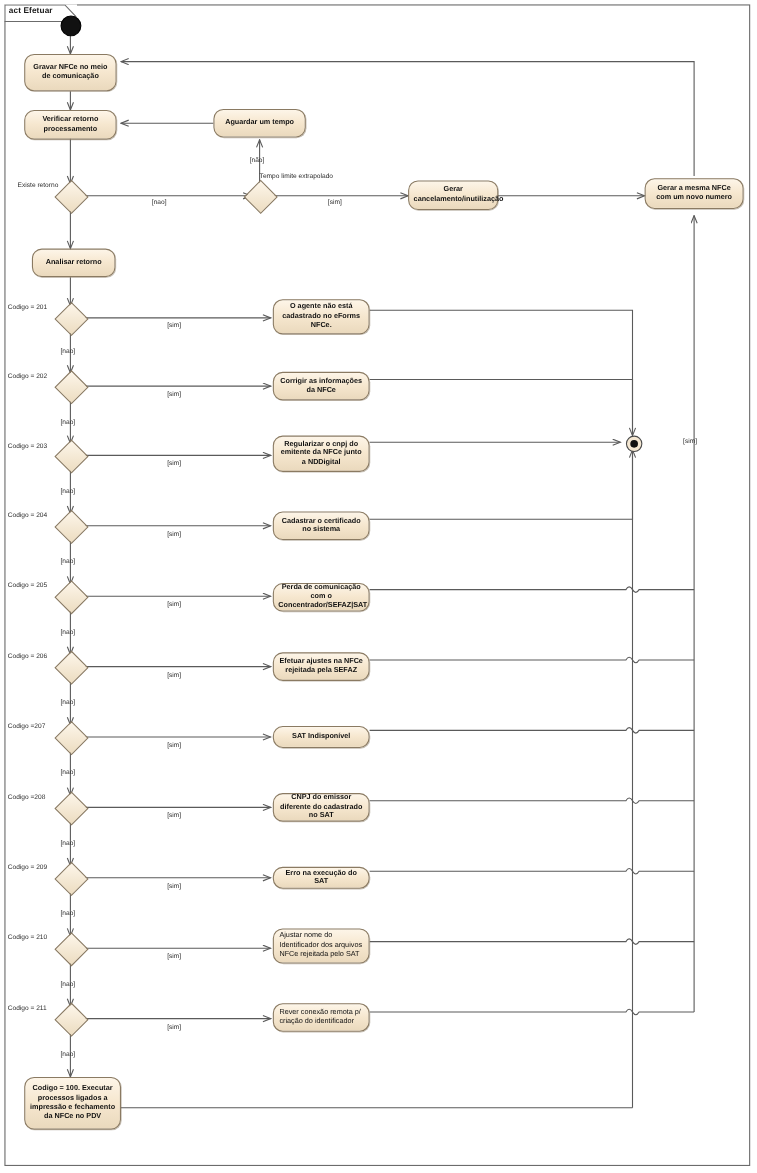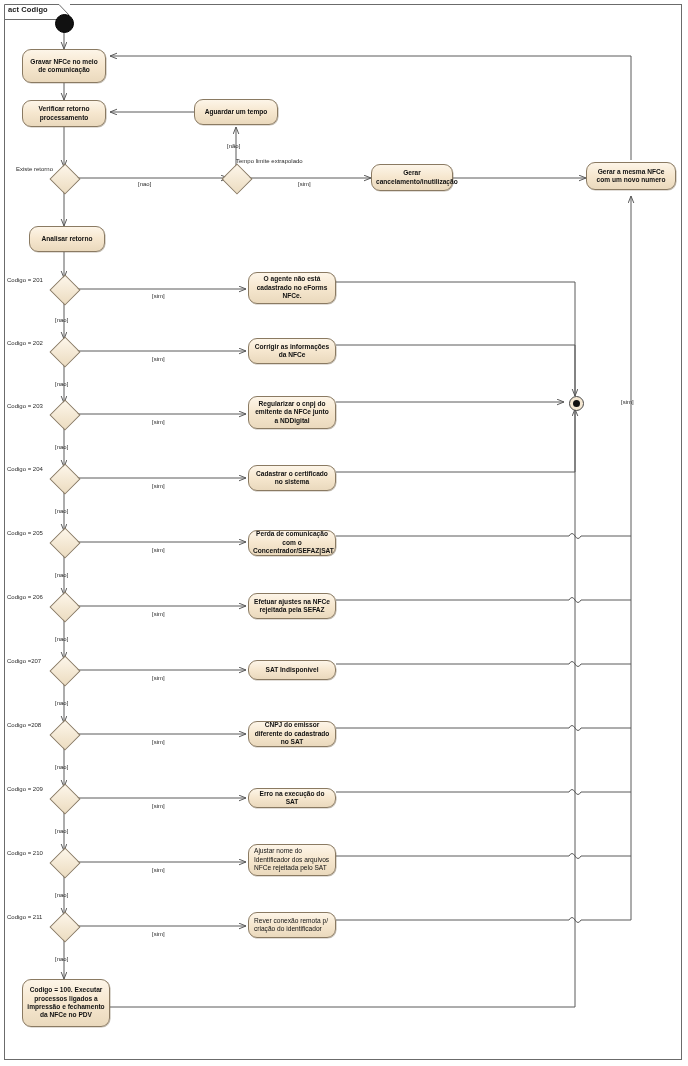--- a/index.html
+++ b/index.html
@@ -51,21 +51,21 @@
 <body>
 
 <div id="canvas">
 
   <div class="frame"></div>
   <div class="frame-tab">
     <svg width="66" height="16" viewBox="0 0 66 16">
       <polygon points="0.5,0.5 55,0.5 65,11 65,15.5 0.5,15.5" fill="#ffffff" stroke="#6b6b6b" stroke-width="1"></polygon>
     </svg>
   </div>
-  <div class="frame-label">act Codigo</div>
+  <div class="frame-label">act Efetuar</div>
 
   <svg id="wires">
     <defs>
       <marker id="ah" markerWidth="9" markerHeight="9" refX="8" refY="3.2" orient="auto" markerUnits="userSpaceOnUse">
         <path d="M1,0.4 L8,3.2 L1,6" fill="none" stroke="#5a5a5a" stroke-width="1"></path>
       </marker>
     </defs>
 
     <line x1="64" y1="31" x2="64" y2="49" marker-end="url(#ah)"></line>
 

